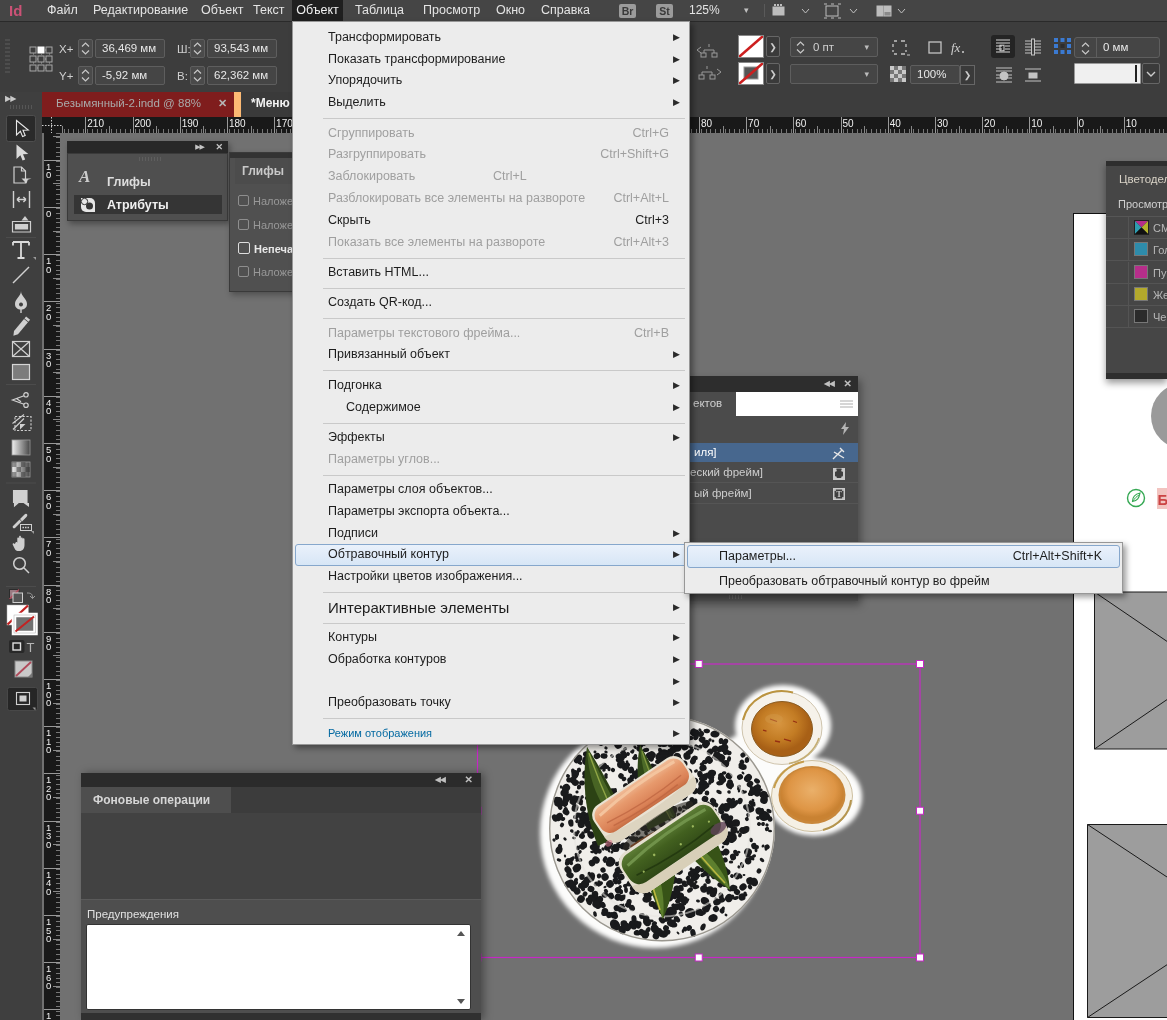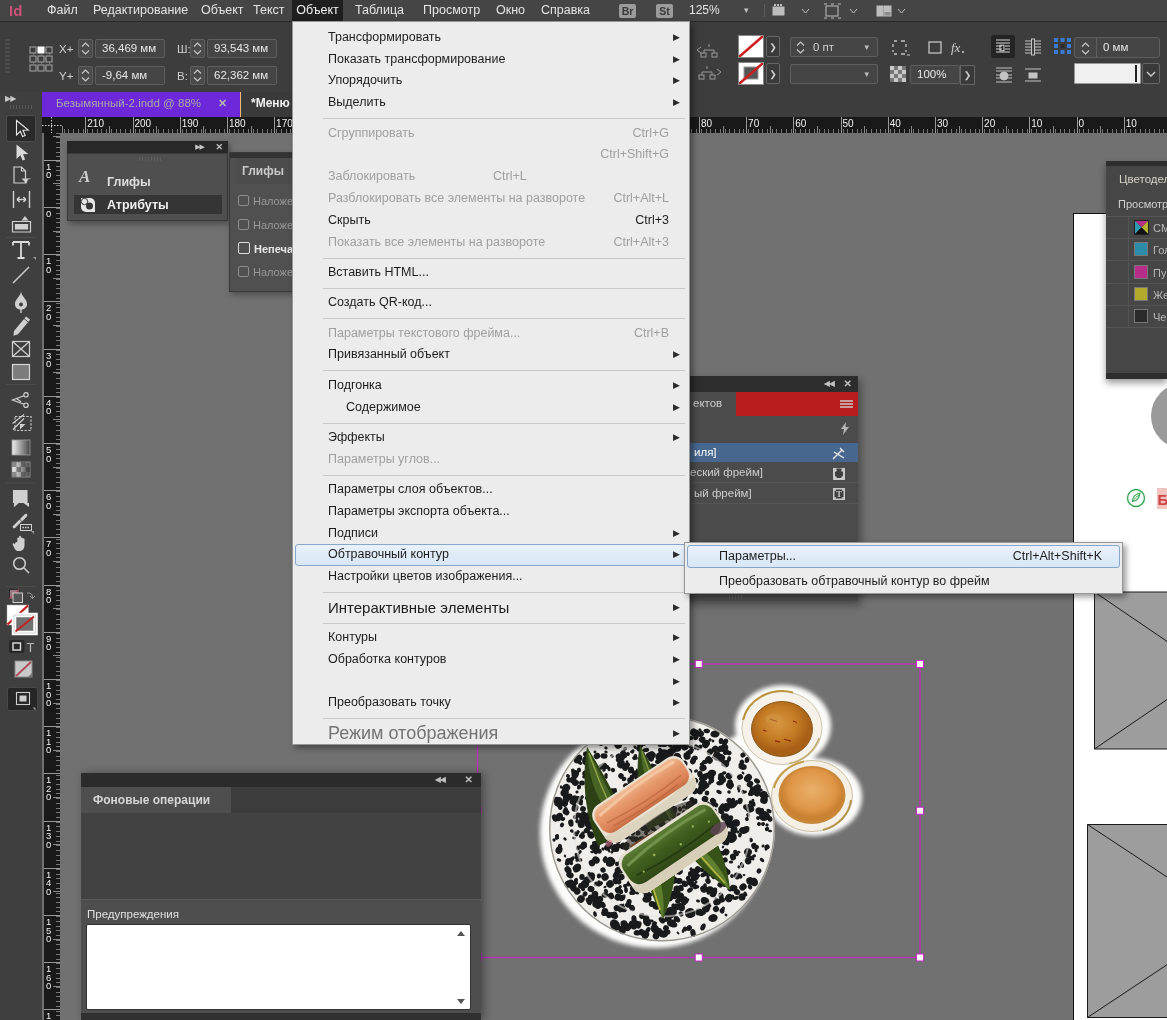--- a/index.html
+++ b/index.html
@@ -1238,21 +1238,21 @@
     <svg width="13" height="17" viewBox="0 0 13 17">
           <path d="M3 6.5 L6.5 3 L10 6.5" fill="none" stroke="#c8c8c8" stroke-width="1.2"></path>
           <path d="M3 10.5 L6.5 14 L10 10.5" fill="none" stroke="#c8c8c8" stroke-width="1.2"></path>
         </svg></div>
       <div class="abs" style="left:95px;top:17px;width:70px;height:19px;background:#454545;border:1px solid #5e5e5e;border-radius:2px;color:#e8e8e8;font-size:11.5px;line-height:17px;padding-left:6px;text-align:left">36,469 мм</div>
  <div class="abs" style="left:78px;top:44px;width:15px;height:19px;background:#4a4a4a;border:1px solid #5e5e5e;border-radius:2px">
     <svg width="13" height="17" viewBox="0 0 13 17">
           <path d="M3 6.5 L6.5 3 L10 6.5" fill="none" stroke="#c8c8c8" stroke-width="1.2"></path>
           <path d="M3 10.5 L6.5 14 L10 10.5" fill="none" stroke="#c8c8c8" stroke-width="1.2"></path>
         </svg></div>
-      <div class="abs" style="left:95px;top:44px;width:70px;height:19px;background:#454545;border:1px solid #5e5e5e;border-radius:2px;color:#e8e8e8;font-size:11.5px;line-height:17px;padding-left:6px;text-align:left">-9,64 мм</div>
+      <div class="abs" style="left:95px;top:44px;width:70px;height:19px;background:#454545;border:1px solid #5e5e5e;border-radius:2px;color:#e8e8e8;font-size:11.5px;line-height:17px;padding-left:6px;text-align:left">-5,92 мм</div>
  <div class="abs" style="left:177px;top:21px;color:#cfcfcf;font-size:11.5px">Ш:</div>
  <div class="abs" style="left:177px;top:48px;color:#cfcfcf;font-size:11.5px">В:</div>
  <div class="abs" style="left:190px;top:17px;width:15px;height:19px;background:#4a4a4a;border:1px solid #5e5e5e;border-radius:2px">
     <svg width="13" height="17" viewBox="0 0 13 17">
           <path d="M3 6.5 L6.5 3 L10 6.5" fill="none" stroke="#c8c8c8" stroke-width="1.2"></path>
           <path d="M3 10.5 L6.5 14 L10 10.5" fill="none" stroke="#c8c8c8" stroke-width="1.2"></path>
         </svg></div>
       <div class="abs" style="left:207px;top:17px;width:70px;height:19px;background:#454545;border:1px solid #5e5e5e;border-radius:2px;color:#e8e8e8;font-size:11.5px;line-height:17px;padding-left:6px;text-align:left">93,543 мм</div>
  <div class="abs" style="left:190px;top:44px;width:15px;height:19px;background:#4a4a4a;border:1px solid #5e5e5e;border-radius:2px">
     <svg width="13" height="17" viewBox="0 0 13 17">
@@ -1353,21 +1353,21 @@
       </div>
  <div class="abs" style="left:1074px;top:41px;width:67px;height:21px;background:#f0f0f0;border:1px solid #999;border-radius:1px">
         <div style="position:absolute;right:3px;top:1px;width:2px;height:17px;background:#222"></div>
       </div>
  <div class="abs" style="left:1142px;top:41px;width:18px;height:21px;background:#3a3a3a;border:1px solid #666;border-radius:2px"><svg width="16" height="19">
           <path d="M4 8 l4 4 4-4" fill="none" stroke="#ccc" stroke-width="1.4"></path>
         </svg></div>
 </div>
 
 <div class="abs" style="left:0;top:92px;width:1167px;height:25px;background:#3d3d3d">
- <div class="abs" style="left:42px;top:0;width:199px;height:25px;background:#6d28d9;border-right:1px solid #fdba74">
+ <div class="abs" style="left:42px;top:0;width:199px;height:25px;background:#7f1d1d;border-right:7px solid #fdba74">
   <span style="position:absolute;left:14px;top:5px;font-size:11.5px;color:#a9a9a9">Безымянный-2.indd @ 88%</span>
   <span style="position:absolute;left:176px;top:5px;font-size:11px;color:#b5b5b5;font-weight:bold">✕</span>
  </div>
  <div class="abs" style="left:242px;top:0;width:160px;height:25px;background:#3a3a3a">
   <span style="position:absolute;left:9px;top:4px;font-size:12px;color:#f2f2f2;font-weight:bold">*Меню</span>
  </div>
 </div>
 
 <div class="abs" style="left:42px;top:117px;width:1125px;height:16px;background:#191919;overflow:hidden">
       <div class="abs" style="left:18px;top:12px;width:1107px;height:4px;background:repeating-linear-gradient(90deg,transparent 0px,transparent 3.72px,#777 3.72px,#777 4.72px)"></div>
@@ -1669,21 +1669,21 @@
  <div class="abs" style="left:24px;top:90px;font-size:11px;color:#e8e8e8;font-weight:bold">Непечат</div>
  <div class="abs" style="left:8px;top:113px;width:11px;height:11px;border:1px solid #8e8e8e;border-radius:2px"></div>
  <div class="abs" style="left:23px;top:113px;font-size:11px;color:#989898">Наложе</div>
 </div>
 
 <div class="abs" style="left:660px;top:376px;width:198px;height:225px;background:#4b4b4b;box-shadow:3px 4px 8px rgba(0,0,0,0.35)">
  <div class="abs" style="left:0;top:0;width:198px;height:16px;background:#2d2d2d">
   <span style="position:absolute;right:24px;top:3px;color:#c0c0c0;font-size:8px;letter-spacing:-1px">◀◀</span>
   <span style="position:absolute;right:6px;top:2px;color:#c0c0c0;font-size:10px;font-weight:bold">✕</span>
  </div>
- <div class="abs" style="left:0;top:16px;width:198px;height:24px;background:#b91c1c">
+ <div class="abs" style="left:0;top:16px;width:198px;height:24px;background:#ffffff">
   <div class="abs" style="left:0;top:0;width:76px;height:24px;background:#4b4b4b">
           <span style="position:absolute;left:33px;top:5px;font-size:11.5px;color:#cfcfcf">ектов</span>
         </div>
   <svg class="abs" style="left:180px;top:8px" width="13" height="9">
           <path d="M0 1h13M0 4h13M0 7h13" stroke="#c9c9c9" stroke-width="1.3"></path>
         </svg>
  </div>
  <svg class="abs" style="left:180px;top:46px" width="10" height="13">
         <path d="M6 0 L1 7 h3 L3 13 L9 5 h-3.5 z" fill="#b5b5b5"></path>
       </svg>
@@ -1790,20 +1790,21 @@
       <div class="abs" style="left:380px;top:4.7px;height:21.8px;line-height:21.8px;font-size:9px;color:#2a2a2a">▶</div>
       <div class="abs" style="left:35px;top:26.5px;width:330px;height:21.8px;line-height:21.8px;font-size:12.5px;color:#1d1d1d;white-space:nowrap">Показать трансформирование</div>
       <div class="abs" style="left:380px;top:26.5px;height:21.8px;line-height:21.8px;font-size:9px;color:#2a2a2a">▶</div>
       <div class="abs" style="left:35px;top:48.3px;width:330px;height:21.8px;line-height:21.8px;font-size:12.5px;color:#1d1d1d;white-space:nowrap">Упорядочить</div>
       <div class="abs" style="left:380px;top:48.3px;height:21.8px;line-height:21.8px;font-size:9px;color:#2a2a2a">▶</div>
       <div class="abs" style="left:35px;top:70.1px;width:330px;height:21.8px;line-height:21.8px;font-size:12.5px;color:#1d1d1d;white-space:nowrap">Выделить</div>
       <div class="abs" style="left:380px;top:70.1px;height:21.8px;line-height:21.8px;font-size:9px;color:#2a2a2a">▶</div>
       <div class="abs" style="left:30px;top:96.2px;width:362px;height:1px;background:#c9c9c9"></div>
       <div class="abs" style="left:35px;top:100.5px;width:330px;height:21.8px;line-height:21.8px;font-size:12.5px;color:#9f9f9f;white-space:nowrap">Сгруппировать</div>
       <div class="abs" style="left:200px;top:100.5px;width:176px;height:21.8px;line-height:21.8px;font-size:12.5px;color:#9f9f9f;text-align:right">Ctrl+G</div>
+      <div class="abs" style="left:35px;top:122.3px;width:330px;height:21.8px;line-height:21.8px;font-size:12.5px;color:#9f9f9f;white-space:nowrap">Разгруппировать</div>
       <div class="abs" style="left:200px;top:122.3px;width:176px;height:21.8px;line-height:21.8px;font-size:12.5px;color:#9f9f9f;text-align:right">Ctrl+Shift+G</div>
       <div class="abs" style="left:35px;top:144.1px;width:330px;height:21.8px;line-height:21.8px;font-size:12.5px;color:#9f9f9f;white-space:nowrap">Заблокировать</div>
       <div class="abs" style="left:200px;top:144.1px;width:176px;height:21.8px;line-height:21.8px;font-size:12.5px;color:#9f9f9f;text-align:left">Ctrl+L</div>
       <div class="abs" style="left:35px;top:165.9px;width:330px;height:21.8px;line-height:21.8px;font-size:12.5px;color:#9f9f9f;white-space:nowrap">Разблокировать все элементы на развороте</div>
       <div class="abs" style="left:200px;top:165.9px;width:176px;height:21.8px;line-height:21.8px;font-size:12.5px;color:#9f9f9f;text-align:right">Ctrl+Alt+L</div>
       <div class="abs" style="left:35px;top:187.7px;width:330px;height:21.8px;line-height:21.8px;font-size:12.5px;color:#1d1d1d;white-space:nowrap">Скрыть</div>
       <div class="abs" style="left:200px;top:187.7px;width:176px;height:21.8px;line-height:21.8px;font-size:12.5px;color:#1d1d1d;text-align:right">Ctrl+3</div>
       <div class="abs" style="left:35px;top:209.5px;width:330px;height:21.8px;line-height:21.8px;font-size:12.5px;color:#9f9f9f;white-space:nowrap">Показать все элементы на развороте</div>
       <div class="abs" style="left:200px;top:209.5px;width:176px;height:21.8px;line-height:21.8px;font-size:12.5px;color:#9f9f9f;text-align:right">Ctrl+Alt+3</div>
       <div class="abs" style="left:30px;top:235.5px;width:362px;height:1px;background:#c9c9c9"></div>
@@ -1838,21 +1839,21 @@
       <div class="abs" style="left:380px;top:574.6px;height:21.8px;line-height:21.8px;font-size:9px;color:#2a2a2a">▶</div>
       <div class="abs" style="left:30px;top:600.7px;width:362px;height:1px;background:#c9c9c9"></div>
       <div class="abs" style="left:35px;top:604.9px;width:330px;height:21.8px;line-height:21.8px;font-size:12.5px;color:#1d1d1d;white-space:nowrap">Контуры</div>
       <div class="abs" style="left:380px;top:604.9px;height:21.8px;line-height:21.8px;font-size:9px;color:#2a2a2a">▶</div>
       <div class="abs" style="left:35px;top:626.7px;width:330px;height:21.8px;line-height:21.8px;font-size:12.5px;color:#1d1d1d;white-space:nowrap">Обработка контуров</div>
       <div class="abs" style="left:380px;top:626.7px;height:21.8px;line-height:21.8px;font-size:9px;color:#2a2a2a">▶</div>
       <div class="abs" style="left:380px;top:648.5px;height:21.8px;line-height:21.8px;font-size:9px;color:#2a2a2a">▶</div>
       <div class="abs" style="left:35px;top:670.3px;width:330px;height:21.8px;line-height:21.8px;font-size:12.5px;color:#1d1d1d;white-space:nowrap">Преобразовать точку</div>
       <div class="abs" style="left:380px;top:670.3px;height:21.8px;line-height:21.8px;font-size:9px;color:#2a2a2a">▶</div>
       <div class="abs" style="left:30px;top:696.4px;width:362px;height:1px;background:#c9c9c9"></div>
-      <div class="abs" style="left:35px;top:700.7px;width:330px;height:21.8px;line-height:21.8px;font-size:18px;color:#737373;white-space:nowrap">Режим отображения</div>
+      <div class="abs" style="left:35px;top:700.7px;width:330px;height:21.8px;line-height:21.8px;font-size:11px;color:#0369a1;white-space:nowrap">Режим отображения</div>
       <div class="abs" style="left:380px;top:700.7px;height:21.8px;line-height:21.8px;font-size:9px;color:#2a2a2a">▶</div>
     </div>
 
 <div class="abs" style="left:684px;top:542px;width:439px;height:52px;background:#ececec;border:1px solid #979797;box-shadow:3px 3px 6px rgba(0,0,0,0.4)">
  <div class="abs" style="left:2px;top:2px;width:433px;height:23px;background:linear-gradient(#eaf1fb,#d7e6f6);border:1px solid #86a7cc;border-radius:3px"></div>
  <div class="abs" style="left:34px;top:2px;height:16px;line-height:23px;font-size:12.5px;color:#1d1d1d">Параметры...</div>
  <div class="abs" style="left:240px;top:2px;width:177px;height:23px;line-height:23px;font-size:12.5px;color:#1d1d1d;text-align:right">Ctrl+Alt+Shift+K</div>
  <div class="abs" style="left:34px;top:27px;height:23px;line-height:23px;font-size:12.5px;color:#1d1d1d">Преобразовать обтравочный контур во фрейм</div>
 </div>
 

